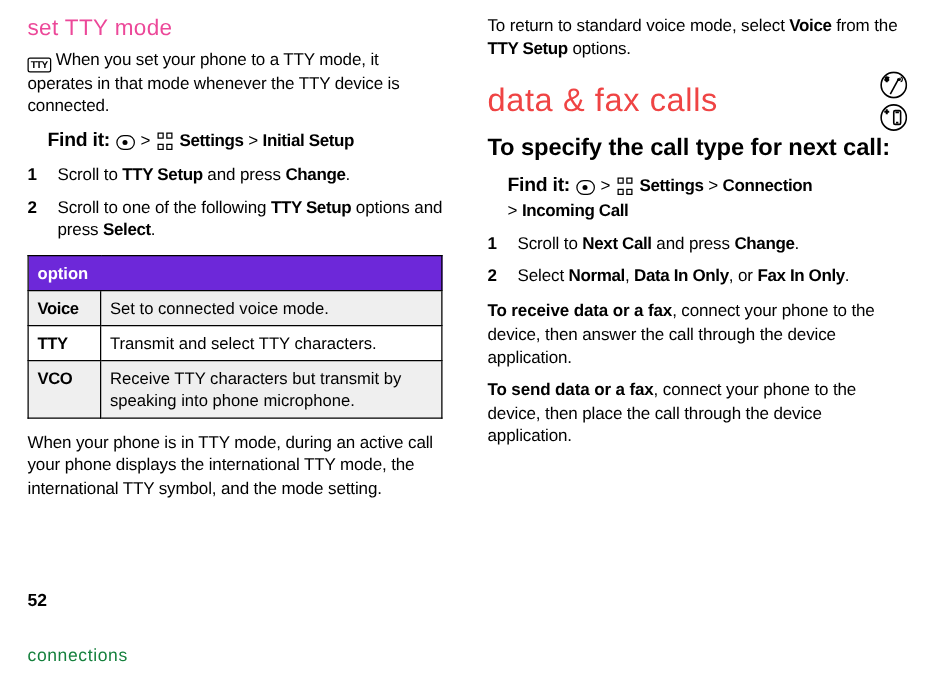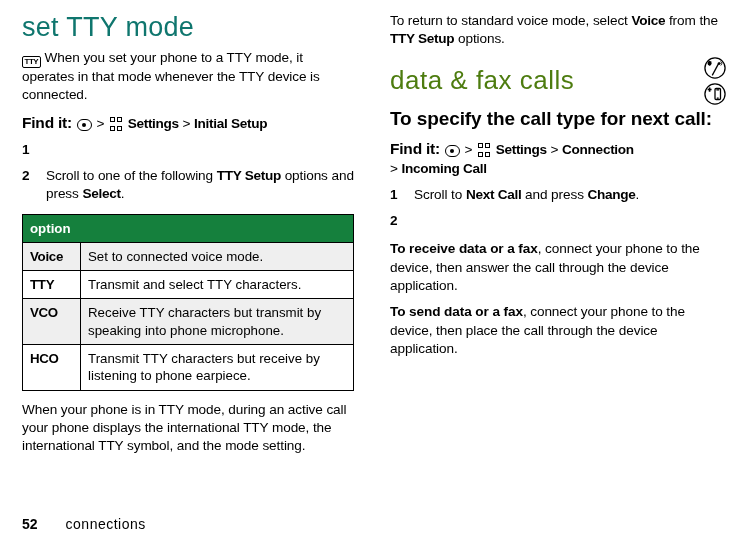--- a/index.html
+++ b/index.html
@@ -18,48 +18,48 @@
     gap: 36px;
     height: 475px;
   }
   .col { width: 50%; }
   .col-left { width: 332px; }
   .col-right { width: 336px; }
 
   h2.section {
     font-family: Arial, Helvetica, sans-serif;
     font-weight: 400;
-    font-size: 27px;
+    font-size: 18px;
     letter-spacing: 0.3px;
     margin-bottom: 6px;
-    color: #0f766e;
+    color: #ec4899;
   }
   h2.big {
     font-family: Arial, Helvetica, sans-serif;
     font-weight: 400;
     font-size: 26px;
     letter-spacing: 0.5px;
-    color: #4d7c0f;
+    color: #ef4444;
     margin-top: 16px;
     margin-bottom: 10px;
   }
   p { font-size: 13.6px; line-height: 1.35; margin-bottom: 8px; letter-spacing: -0.1px; }
   .tty-icon {
     display:inline-block;
     vertical-align: -2px;
     border:1.3px solid #000;
     border-radius:2px;
     padding:0 1.5px;
     font-size:8px;
     line-height:10px;
     font-weight:700;
     margin-right:4px;
     letter-spacing:-0.5px;
   }
-  .findit { font-size: 13.6px; margin-bottom: 7px; }
+  .findit { font-size: 13.6px; margin-bottom: 7px; margin-left: 16px; }
   .findit-label { font-weight: 700; font-size: 15.5px; letter-spacing: -0.2px; }
   .chip {
     display:inline-block;
     vertical-align:-3px;
     width:15px;height:12px;
     border:1.2px solid #000;
     border-radius:6px;
     position:relative;
     margin:0 1px;
   }
@@ -99,21 +99,21 @@
     font-size: 13.3px;
   }
   table.opt th, table.opt td {
     border: 1px solid #000;
     padding: 5px 7px;
     vertical-align: top;
     text-align: left;
     line-height:1.3;
   }
   table.opt th {
-    background: #15803d;
+    background: #6d28d9;
     color: #fff;
     font-weight: 700;
     padding: 5px 7px;
   }
   table.opt tr.shade td { background: #efefef; }
   table.opt td.key { width: 58px; font-weight:700; }
 
   .badge {
     display:inline-block;
     width:22px;height:22px;
@@ -124,23 +124,24 @@
   .badge svg { width:100%; height:100%; }
   .badges { float:right; margin-left:6px; }
   .footer {
     position:absolute;
     bottom:14px;
     left:22px;
     font-size:14px;
     display:flex;
     gap:28px;
     align-items:baseline;
+    flex-direction:column;
   }
   .footer .pg { font-weight:700; }
-  .footer .sec { letter-spacing:0.5px; color:#000000; font-size:14px; }
+  .footer .sec { letter-spacing:0.5px; color:#15803d; font-size:14px; }
 </style>
 </head>
 <body>
 
 <div class="cols">
   <div class="col col-left">
     <h2 class="section">set TTY mode</h2>
 
     <p>
       <span class="tty-icon">TTY</span><span>When you set your phone to a TTY mode, it operates in that mode whenever the TTY device is connected.</span>
@@ -152,20 +153,23 @@
       <span>&gt;</span>
       <span class="gridicon"><span class="a"></span><span class="b"></span><span class="c"></span><span class="d"></span></span>
       <span class="condensed bold">Settings</span>
       <span>&gt;</span>
       <span class="condensed bold">Initial Setup</span>
     </p>
 
     <ol class="steps">
       <li>
         <span class="stepnum">1</span>
+        <span class="steptext">
+          <span>Scroll to </span><span class="condensed bold">TTY Setup</span><span> and press </span><span class="condensed bold">Change</span><span>.</span>
+        </span>
       </li>
       <li>
         <span class="stepnum">2</span>
         <span class="steptext">
           <span>Scroll to one of the following </span><span class="condensed bold">TTY Setup</span><span> options and press </span><span class="condensed bold">Select</span><span>.</span>
         </span>
       </li>
     </ol>
 
     <table class="opt">
@@ -177,24 +181,20 @@
         <td class="key condensed">Voice</td>
         <td>Set to connected voice mode.</td>
       </tr>
       <tr>
         <td class="key condensed">TTY</td>
         <td>Transmit and select TTY characters.</td>
       </tr>
       <tr class="shade">
         <td class="key condensed">VCO</td>
         <td>Receive TTY characters but transmit by speaking into phone microphone.</td>
-      </tr>
-      <tr>
-        <td class="key condensed">HCO</td>
-        <td>Transmit TTY characters but receive by listening to phone earpiece.</td>
       </tr>
     </tbody>
       </table>
 
     <p>When your phone is in TTY mode, during an active call your phone displays the international TTY mode, the international TTY symbol, and the mode setting.</p>
   </div>
 
   <div class="col col-right">
     <p>
       <span>To return to standard voice mode, select </span><span class="condensed bold">Voice</span><span> from the </span><span class="condensed bold">TTY Setup</span><span> options.</span>
@@ -246,20 +246,23 @@
 
     <ol class="steps">
       <li>
         <span class="stepnum">1</span>
         <span class="steptext">
           <span>Scroll to </span><span class="condensed bold">Next Call</span><span> and press </span><span class="condensed bold">Change</span><span>.</span>
         </span>
       </li>
       <li>
         <span class="stepnum">2</span>
+        <span class="steptext">
+          <span>Select </span><span class="condensed bold">Normal</span><span>, </span><span class="condensed bold">Data In Only</span><span>, or </span><span class="condensed bold">Fax In Only</span><span>.</span>
+        </span>
       </li>
     </ol>
 
     <p>
       <span class="bold">To receive data or a fax</span><span>, connect your phone to the device, then answer the call through the device application.</span>
     </p>
     <p>
       <span class="bold">To send data or a fax</span><span>, connect your phone to the device, then place the call through the device application.</span>
     </p>
   </div>

